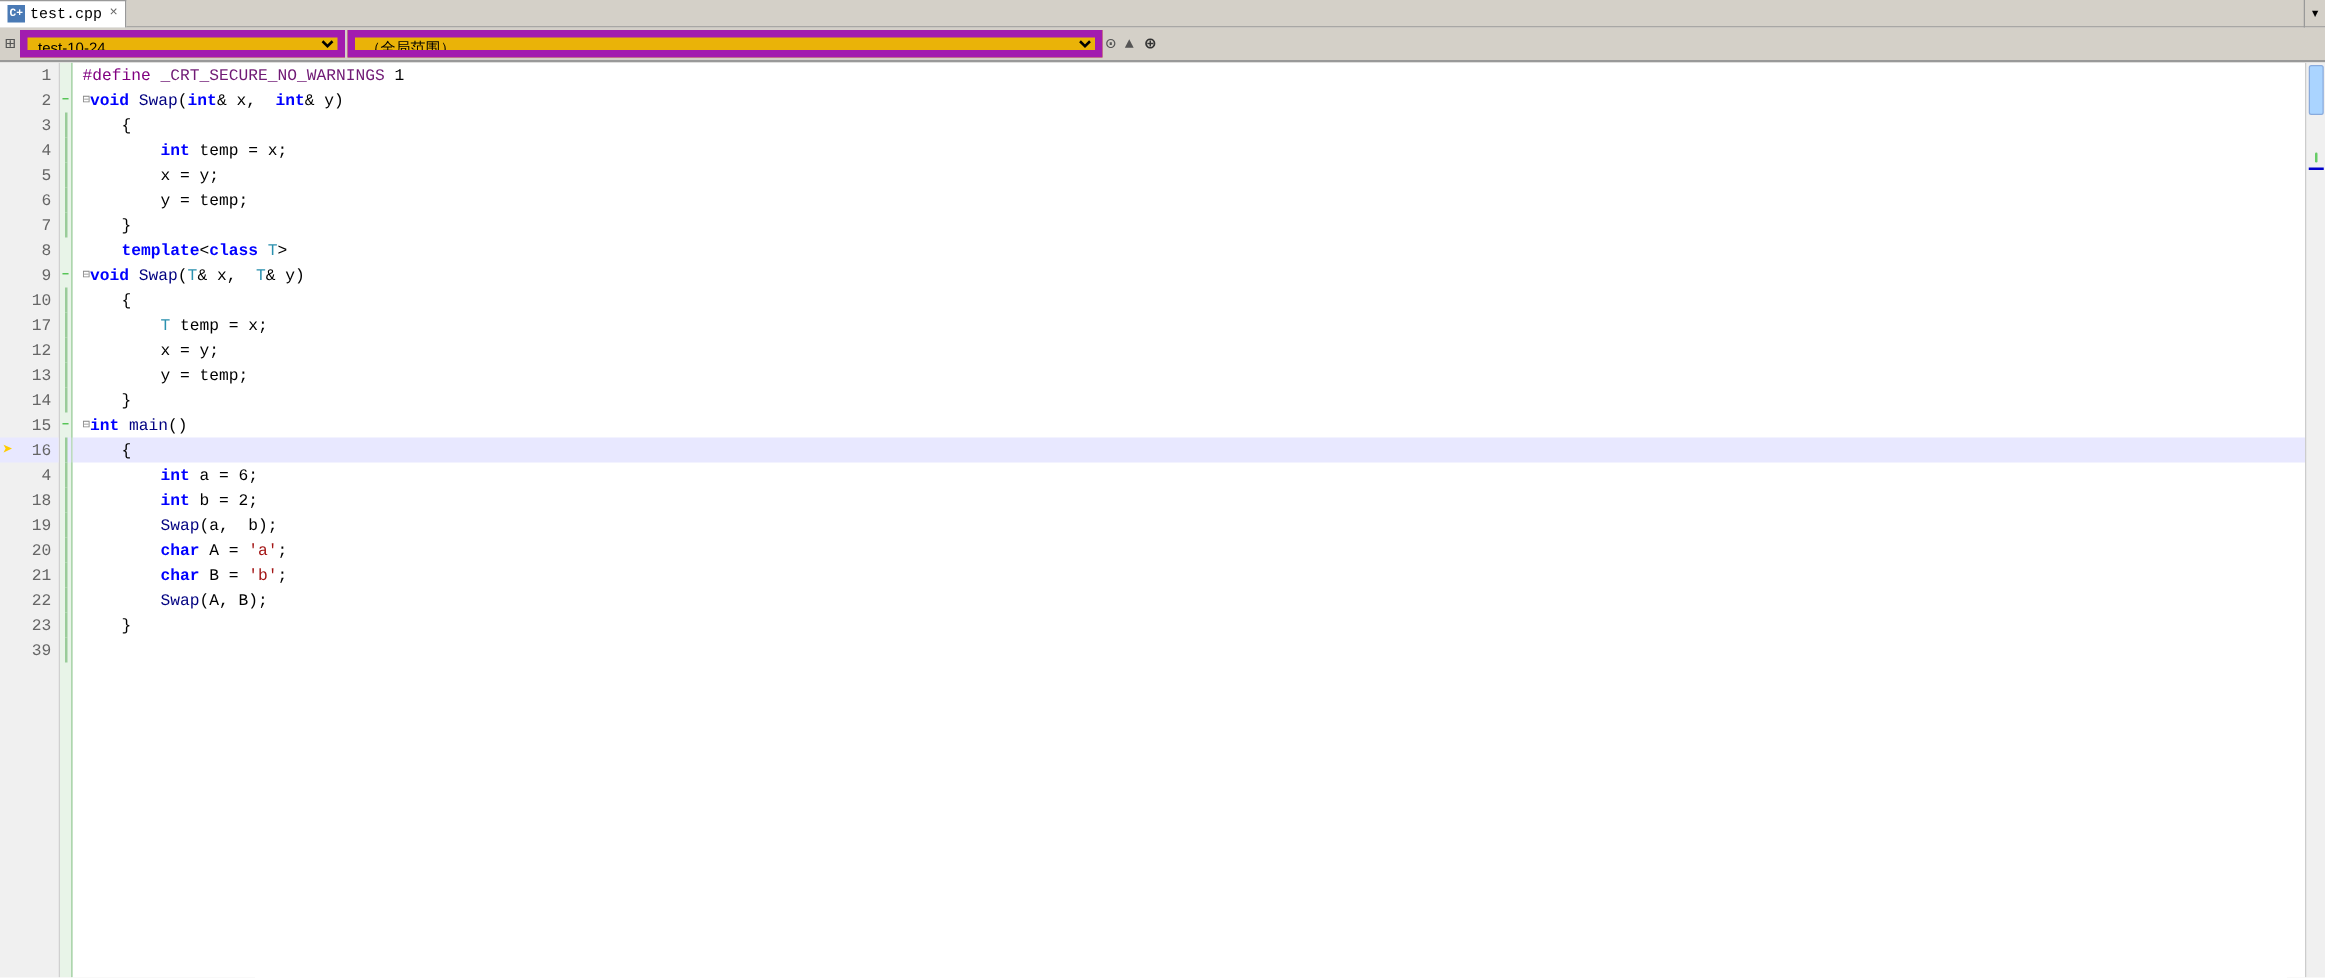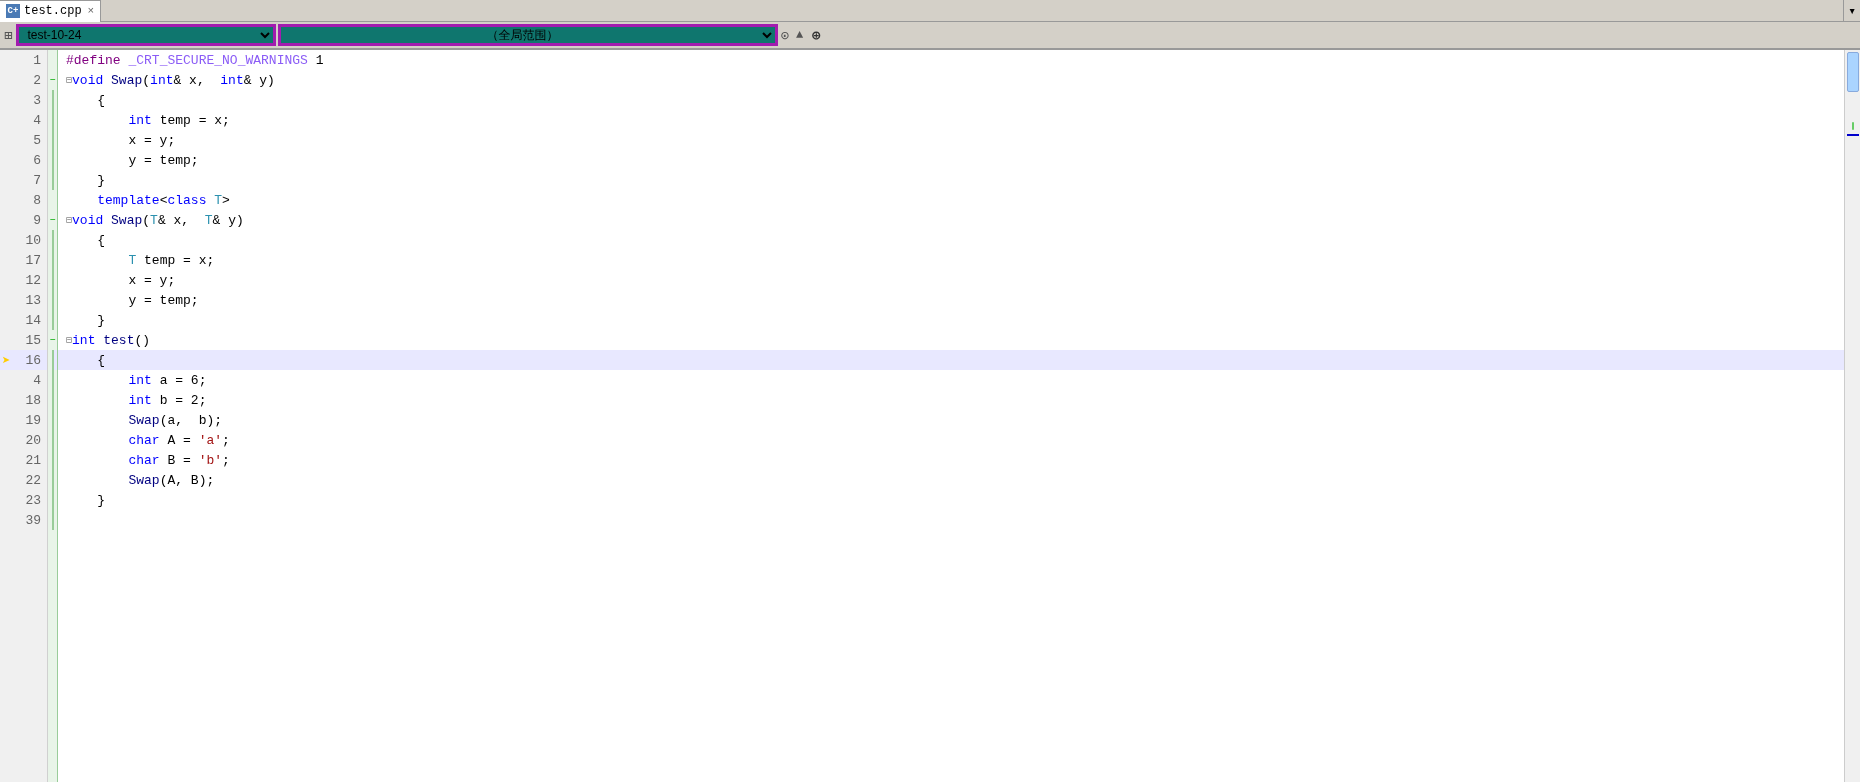--- a/index.html
+++ b/index.html
@@ -68,30 +68,29 @@
       align-items: center;
       background: #d4d0c8;
       border-bottom: 2px solid #999;
       height: 28px;
       padding: 2px 4px;
       gap: 2px;
     }
     .toolbar-select {
       height: 22px;
       font-size: 12px;
-      border: 3px solid #a21caf;
-      background: #0f766e;
+      border: 6px solid #a21caf;
+      background: #eab308;
       padding: 0 4px;
     }
     .toolbar-select-file {
       width: 260px;
     }
     .toolbar-select-scope {
-      width: 500px;
-      text-align: center;
+      width: 604px;
     }
     .toolbar-select-func {
       flex: 1;
       min-width: 200px;
     }
     .pin-icon {
       font-size: 14px;
       margin-right: 2px;
       color: #555;
     }
@@ -159,23 +158,23 @@
       align-items: center;
       padding-left: 8px;
       white-space: pre;
       font-size: 13px;
     }
     .code-line.current-line {
       background: #e8e8ff;
     }
 
     
-    .kw { color: #0000ff; font-weight: normal; } 
+    .kw { color: #0000ff; font-weight: bold; } 
     .kw-define { color: #800080; } 
-    .macro-name { color: #8b5cf6; }
+    .macro-name { color: #701a75; }
     .func { color: #000080; }
     .str { color: #a31515; }
     .plain { color: #000000; }
     .type-param { color: #2b91af; }
 
     
     .scrollbar-v {
       width: 16px;
       background: #f0f0f0;
       border-left: 1px solid #ccc;
@@ -367,21 +366,21 @@
     <div class="code-line"><span class="plain">    {</span></div>
 
     <div class="code-line"><span class="plain">        </span><span class="type-param">T</span><span class="plain"> temp = x;</span></div>
 
     <div class="code-line"><span class="plain">        x = y;</span></div>
 
     <div class="code-line"><span class="plain">        y = temp;</span></div>
 
     <div class="code-line"><span class="plain">    }</span></div>
 
-    <div class="code-line"><span style="color:#888;font-size:10px;">⊟</span><span class="kw">int</span><span class="plain"> </span><span class="func">test</span><span class="plain">()</span></div>
+    <div class="code-line"><span style="color:#888;font-size:10px;">⊟</span><span class="kw">int</span><span class="plain"> </span><span class="func">main</span><span class="plain">()</span></div>
 
     <div class="code-line current-line"><span class="plain">    {</span></div>
 
     <div class="code-line"><span class="plain">        </span><span class="kw">int</span><span class="plain"> a = 6;</span></div>
 
     <div class="code-line"><span class="plain">        </span><span class="kw">int</span><span class="plain"> b = 2;</span></div>
 
     <div class="code-line"><span class="plain">        </span><span class="func">Swap</span><span class="plain">(a,  b);</span></div>
 
     <div class="code-line"><span class="plain">        </span><span class="kw">char</span><span class="plain"> A = </span><span class="str">'a'</span><span class="plain">;</span></div>

